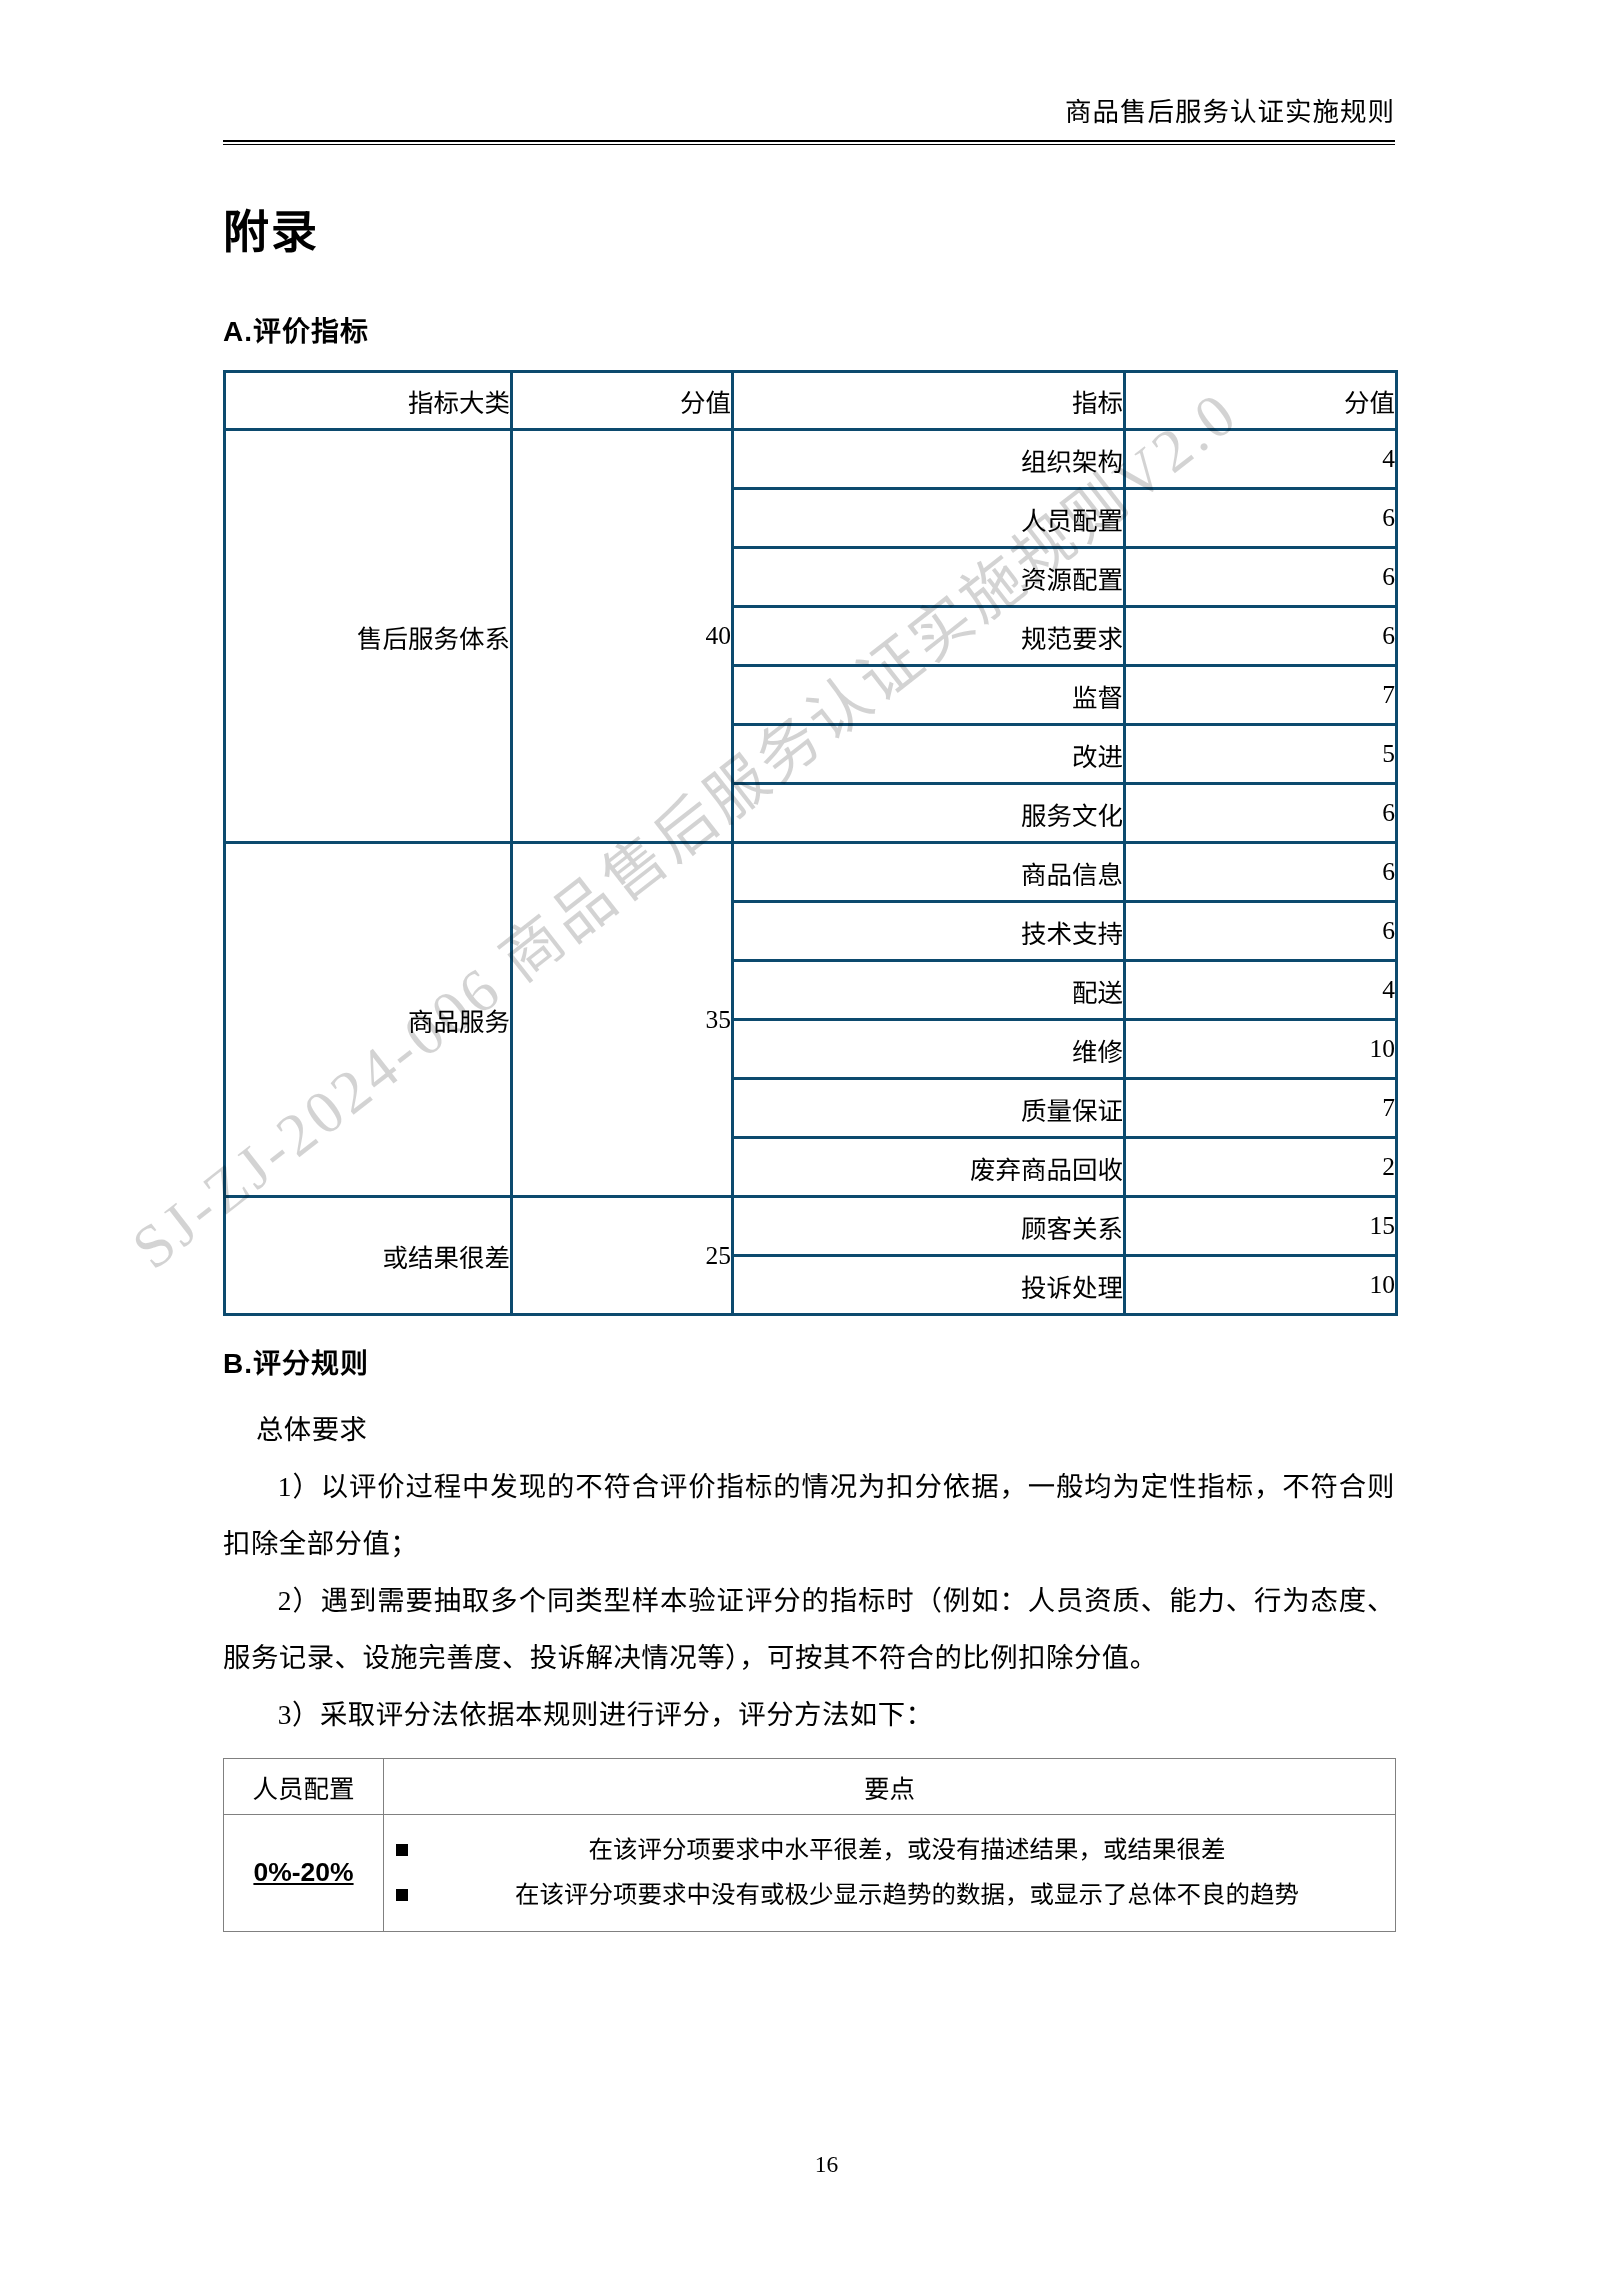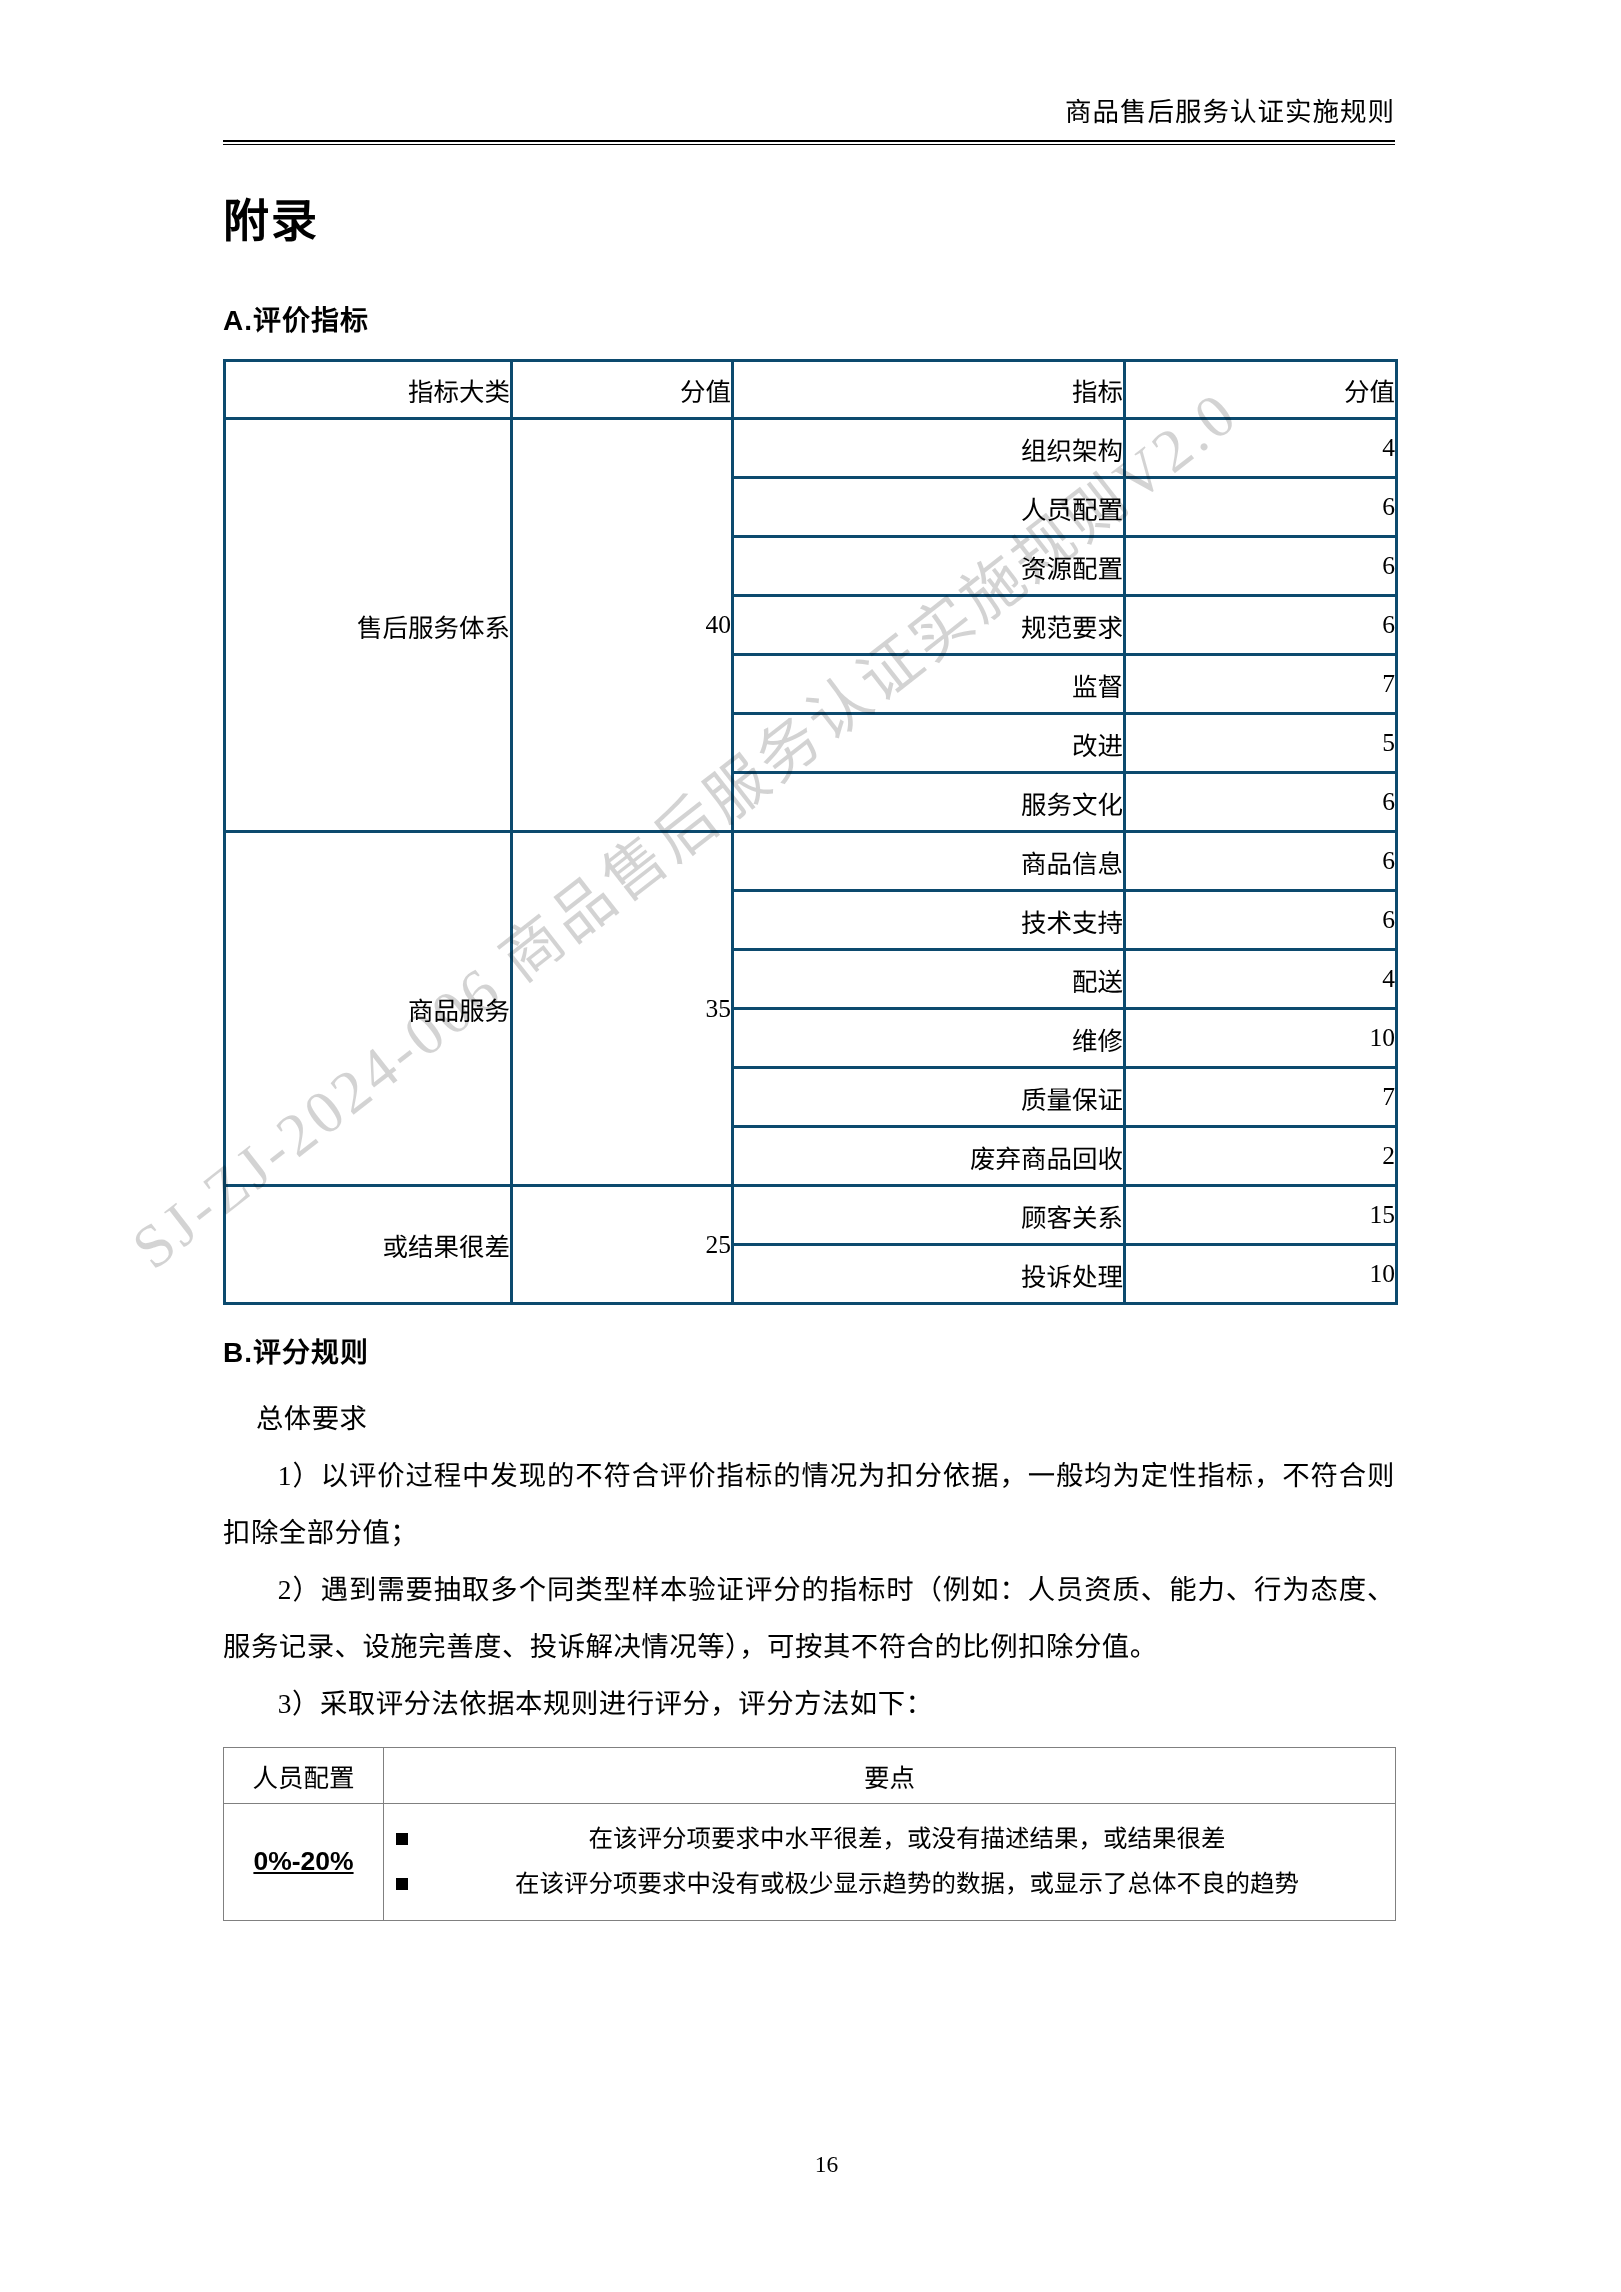--- a/index.html
+++ b/index.html
@@ -67,21 +67,21 @@
   .page-header .hdr-rule-thin {
     border-top: 1px solid #000;
     height: 0;
     margin-top: 2px;
   }
 
   
   .content {
     position: absolute;
     left: 223px;
-    top: 169px;
+    top: 180px;
     width: 1172px;
     z-index: 3;
   }
 
   h1.appendix-title {
     font-family: "Liberation Sans", "DejaVu Sans", sans-serif;
     font-size: 46px;
     font-weight: bold;
     margin: 24.5px 0 0 0;
     letter-spacing: 2px;

